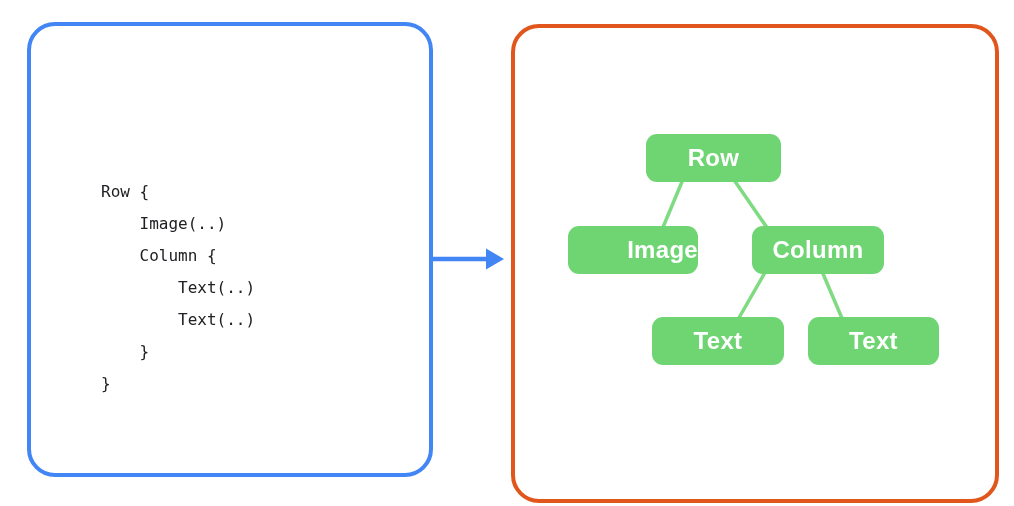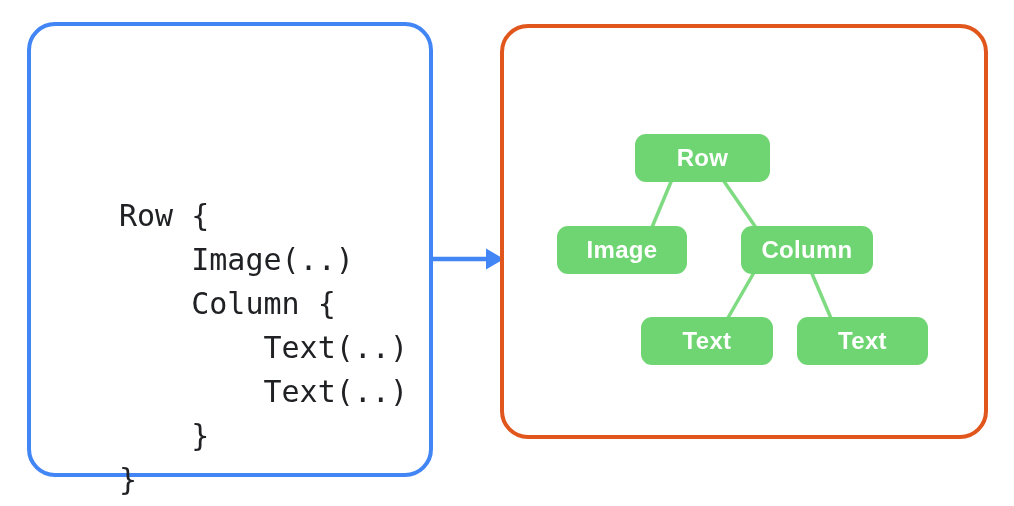--- a/index.html
+++ b/index.html
@@ -22,34 +22,34 @@
     border-radius: 28px;
   }
   .code-panel {
     left: 27px;
     top: 22px;
     width: 406px;
     height: 455px;
     border: 4.5px solid #4285F4;
   }
   .tree-panel {
-    left: 500px;
+    left: 511px;
     top: 24px;
     width: 488px;
-    height: 415px;
+    height: 479px;
     border: 4.5px solid #E0561C;
   }
   .code {
     position: absolute;
     left: 70px;
     top: 150px;
-    margin: 18px;
+    margin: 0;
     font-family: "DejaVu Sans Mono", "Liberation Mono", monospace;
-    font-size: 30px;
-    line-height: 44px;
+    font-size: 16px;
+    line-height: 32px;
     font-weight: 500;
     color: #202124;
     white-space: pre;
   }
   .arrow-svg {
     position: absolute;
     left: 430px;
     top: 239px;
     width: 80px;
     height: 40px;
@@ -69,21 +69,21 @@
     justify-content: center;
     background: #6FD573;
     color: #ffffff;
     border-radius: 11px;
     font-size: 24px;
     font-weight: 600;
     letter-spacing: 0.3px;
     height: 48px;
   }
   .node-row    { left: 131px; top: 106px; width: 135px; }
-  .node-image  { left: 53px;  top: 198px; width: 130px; }
+  .node-image  { left: 53px;  top: 198px; width: 130px; justify-content: flex-end; }
   .node-column { left: 209px; top: 198px; width: 132px; margin-left: 28px; }
   .node-text-1 { left: 137px; top: 289px; width: 132px; }
   .node-text-2 { left: 293px; top: 289px; width: 131px; }
 </style>
 </head>
 <body>
 
 <div class="canvas">
 
   <div class="panel code-panel">

